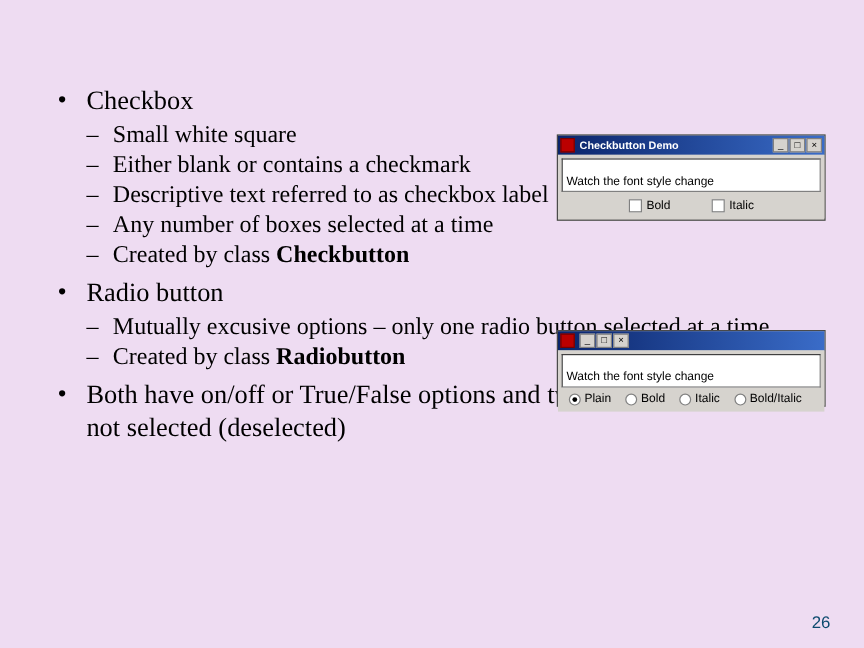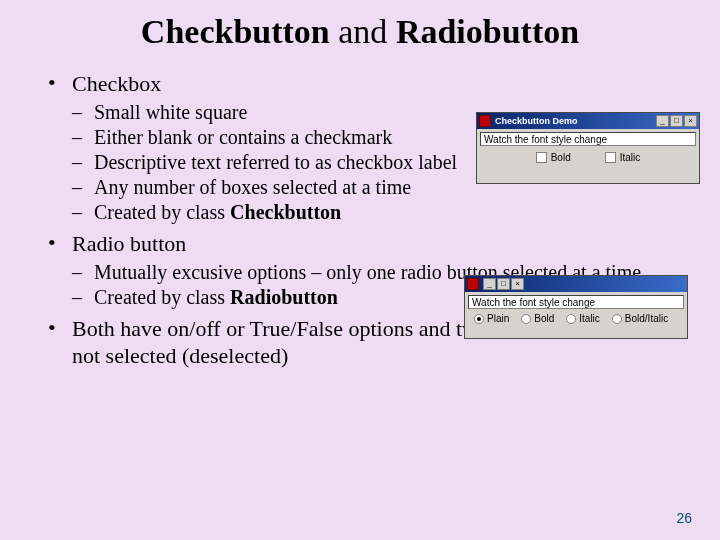--- a/index.html
+++ b/index.html
@@ -57,21 +57,21 @@
 
   
   .win {
     position: absolute;
     width: 224px;
     background: #d6d3ce;
     border: 1px solid #4a4a4a;
     font-family: Tahoma, Arial, sans-serif;
     font-size: 10px;
   }
-  .win.top { right: 20px; top: 112px; height: 72px; margin-left: 41px; }
+  .win.top { right: 32px; top: 112px; height: 72px; margin-left: 41px; }
   .win.bot { right: 32px; top: 275px; height: 64px; }
   .titlebar {
     display: flex;
     align-items: center;
     height: 16px;
     background: linear-gradient(to right, #0a246a, #3a6cc8);
     color: #fff;
     padding: 0 2px;
   }
   .titlebar .icon {
@@ -90,21 +90,21 @@
     line-height: 10px;
     text-align: center;
     color: #000;
   }
   .winbody { padding: 3px; background:#d6d3ce; }
   .textfield {
     background: #fff;
     border: 1px solid #808080;
     border-top-color:#404040; border-left-color:#404040;
     height: 14px;
-    padding: 1px 3px;
+    padding: 13px 3px;
     font-size: 10px;
     color:#000;
   }
   .chkrow {
     display: flex;
     justify-content: center;
     gap: 34px;
     padding: 6px 0 2px 0;
     font-size: 10px;
   }
@@ -126,21 +126,21 @@
     display:inline-flex; align-items:center; justify-content:center;
   }
   .rb.sel::after {
     content:""; width:4px; height:4px; border-radius:50%; background:#000;
   }
 </style>
 </head>
 <body>
 
 <div class="title">
-  <span><b>Checkbutton</b><span> and </span><b>Radiobutton</b></span><br>
+  <br>
 </div>
 
 <div class="content">
 
   <div class="li1">
     <div class="row">
         <div class="dot">•</div>
         <div class="txt">Checkbox</div>
       </div>
   </div>

